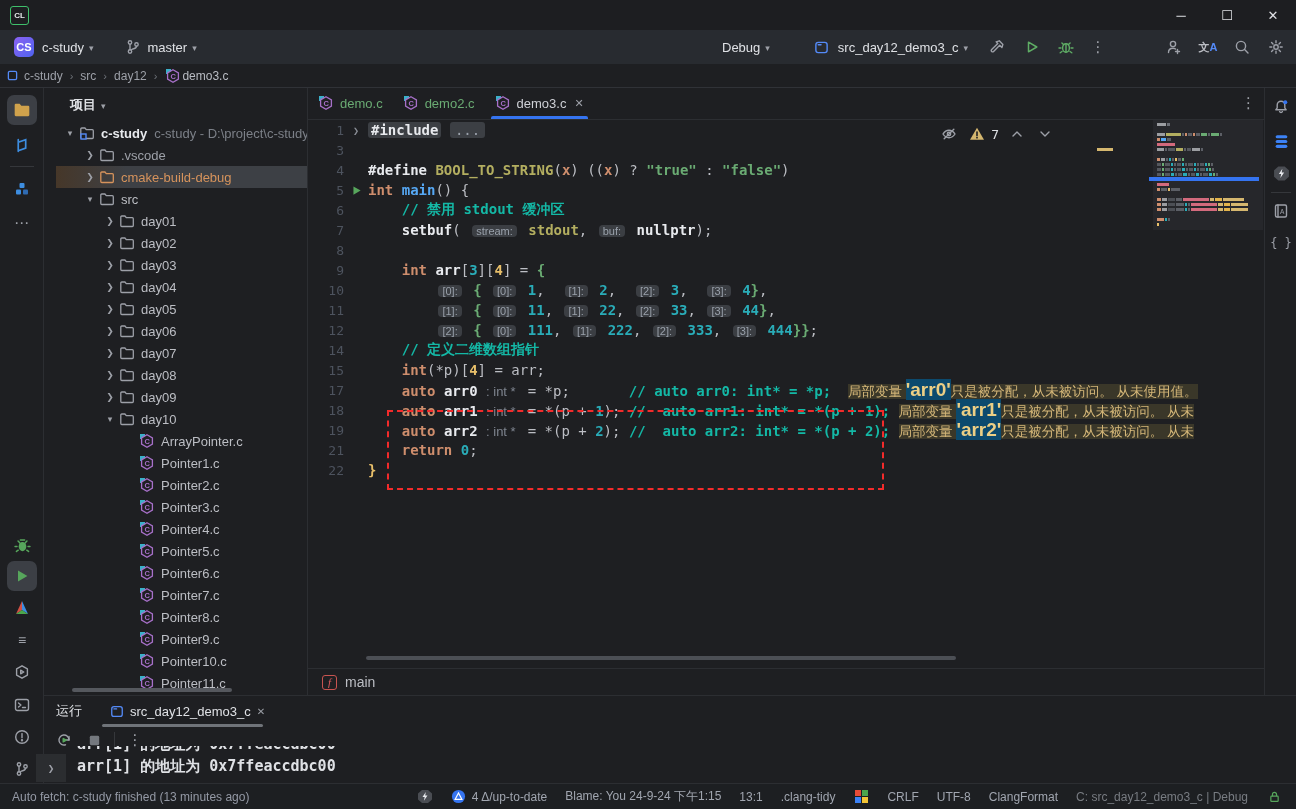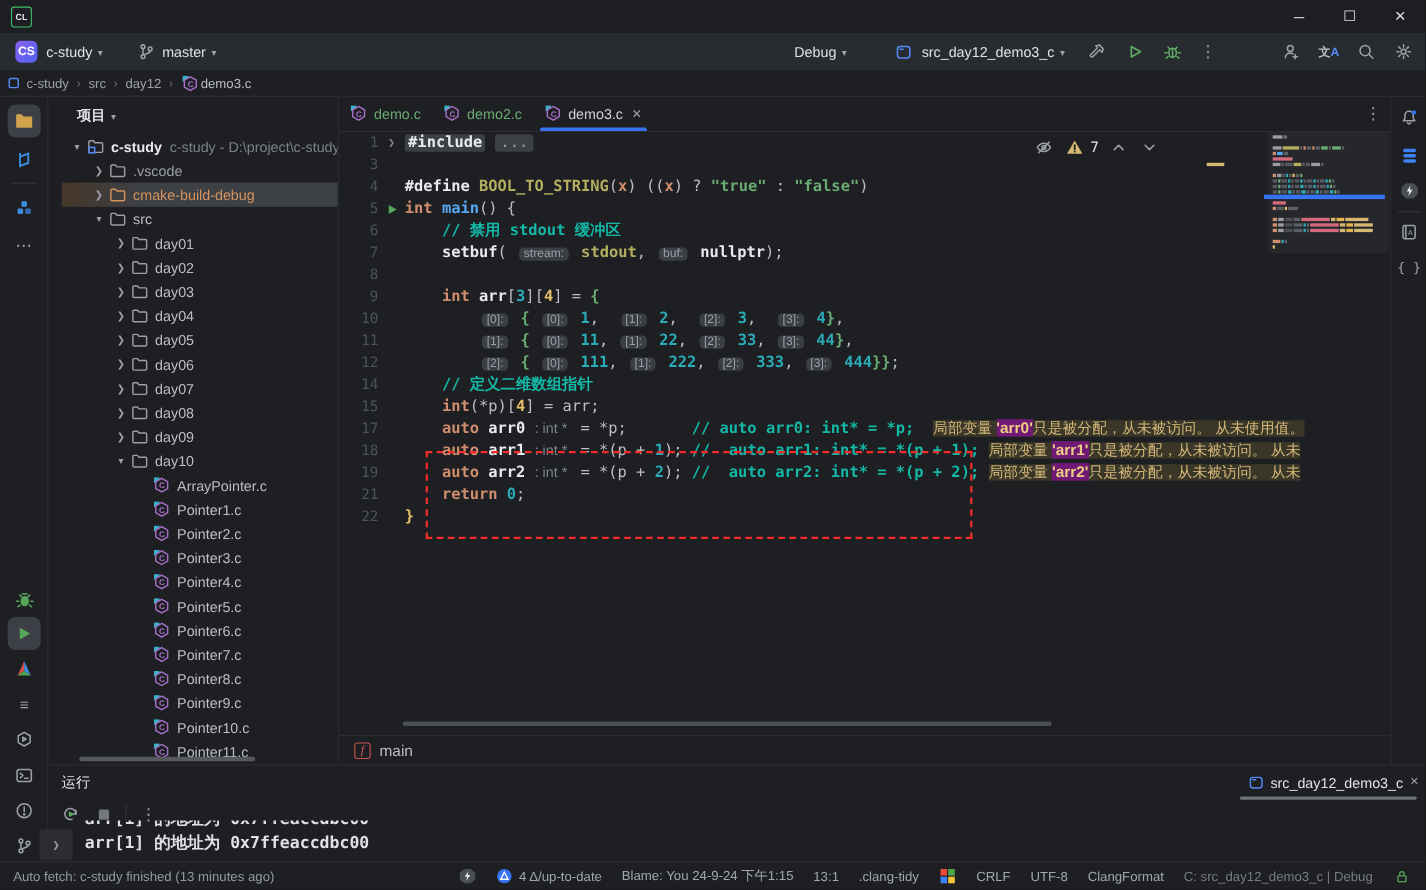--- a/index.html
+++ b/index.html
@@ -59,36 +59,36 @@
   .crow.cur .gut{color:#d5d8de;}
   .sd{color:#bcbec4}.skw{color:#cf8e6d;font-weight:bold}.sfn{color:#56a8f5;font-weight:bold}
   .smac{color:#b3ae60;font-weight:bold}.sstr{color:#6aab73;font-weight:bold}.snum{color:#2aacb8;font-weight:bold}
   .scmt{color:#14b8a6;font-weight:bold}.sbold{color:#e8eaee;font-weight:bold}
   .spill{background:#3b3e43;color:#99a0aa;border-radius:4px;padding:0 4px;font-size:11px;margin:0 3px;font-family:"Liberation Sans",sans-serif;}
   .shint{color:#7e848f;font-size:13px;font-family:"Liberation Sans",sans-serif;}
   .sbrg{color:#6aab73;font-weight:bold}.sbry{color:#e8bf6a;font-weight:bold}
   .sbox{background:#3c3f44;color:#e8eaee;font-weight:bold;padding:0 3px;border-radius:3px;}
   .sfold{background:#3c3f44;color:#9ba1ab;padding:0 5px;border-radius:3px;}
   .swarn{color:#d5b778;background:#3a3729;font-family:"Liberation Sans",sans-serif;font-size:13.5px;}
-  .swarnb{color:#eccf85;background:#701a75;font-weight:bold;font-family:"Liberation Sans",sans-serif;font-size:14px;}
+  .swarnb{color:#eccf85;background:#0c4a6e;font-weight:bold;font-family:"Liberation Sans",sans-serif;font-size:19px;}
   .blametext{color:#5c616c;font-style:italic;padding-left:30px;}
   #dashbox{position:absolute;left:79px;top:290px;width:497px;height:80px;border:2.5px dashed #f32b2b;pointer-events:none;}
   #inspwidget{position:absolute;right:210px;top:4px;display:flex;align-items:center;gap:8px;height:20px;}
   #inspwidget .wcount{color:#dfe1e5;font-size:13px;margin-left:-4px;}
   #minimark{position:absolute;right:152px;top:28px;width:16px;height:3px;background:#d5b76f;}
   #minimap{position:absolute;right:2px;top:0px;width:110px;height:110px;background:#26272b;}
   #hscroll{position:absolute;left:58px;top:536px;width:590px;height:4px;background:#4c4f55;border-radius:2px;}
   #fcrumb{position:absolute;left:0;top:548px;width:957px;height:27px;border-top:1px solid #2c2e32;display:flex;align-items:center;padding-left:14px;gap:8px;background:#1e1f22;font-family:"Liberation Sans",sans-serif;}
   #ficon{width:15px;height:15px;border:1px solid #c75450;border-radius:3px;color:#db5c5c;font-size:11px;font-style:italic;font-family:"Liberation Serif",serif;display:flex;align-items:center;justify-content:center;}
   
   #rightstrip{left:1264px;top:88px;width:32px;height:695px;background:#1e1f22;border-left:1px solid #2c2e32;}
   .rico{position:absolute;left:5px;width:22px;height:22px;display:flex;align-items:center;justify-content:center;color:#9da0a8;}
   
   #runpanel{left:44px;top:695px;width:1252px;height:88px;background:#1e1f22;border-top:1px solid #2c2e32;}
-  #runhdr{height:30px;display:flex;align-items:center;position:relative;justify-content:space-between;}
+  #runhdr{height:30px;display:flex;align-items:center;position:relative;}
   #runtitle{margin-left:12px;color:#dfe1e5;}
   #runtab{display:flex;align-items:center;gap:6px;margin-left:22px;color:#dfe1e5;position:relative;height:30px;padding:0 6px;}
   #runtab::after{content:"";position:absolute;left:-2px;right:8px;bottom:-1px;height:3px;background:#6f7379;border-radius:2px;}
   #runtools{height:28px;display:flex;align-items:center;gap:10px;padding-left:10px;}
   .rtdiv{width:1px;height:16px;background:#35373b;}
   #console{position:relative;height:30px;font-family:"DejaVu Sans Mono",monospace;}
   #consoleclip{position:absolute;left:33px;top:-8px;height:8px;overflow:hidden;font-weight:bold;color:#dfe1e5;font-size:15px;}
   #consoleclip span{display:block;transform:translateY(-11px);}
   #consolegut{position:absolute;left:-8px;top:0px;width:30px;height:28px;background:#2b2d30;display:flex;align-items:center;justify-content:center;color:#9da0a8;font-size:11px;}
   #consoleline{position:absolute;left:33px;top:3px;font-weight:bold;color:#dfe1e5;font-size:15px;white-space:pre;}

